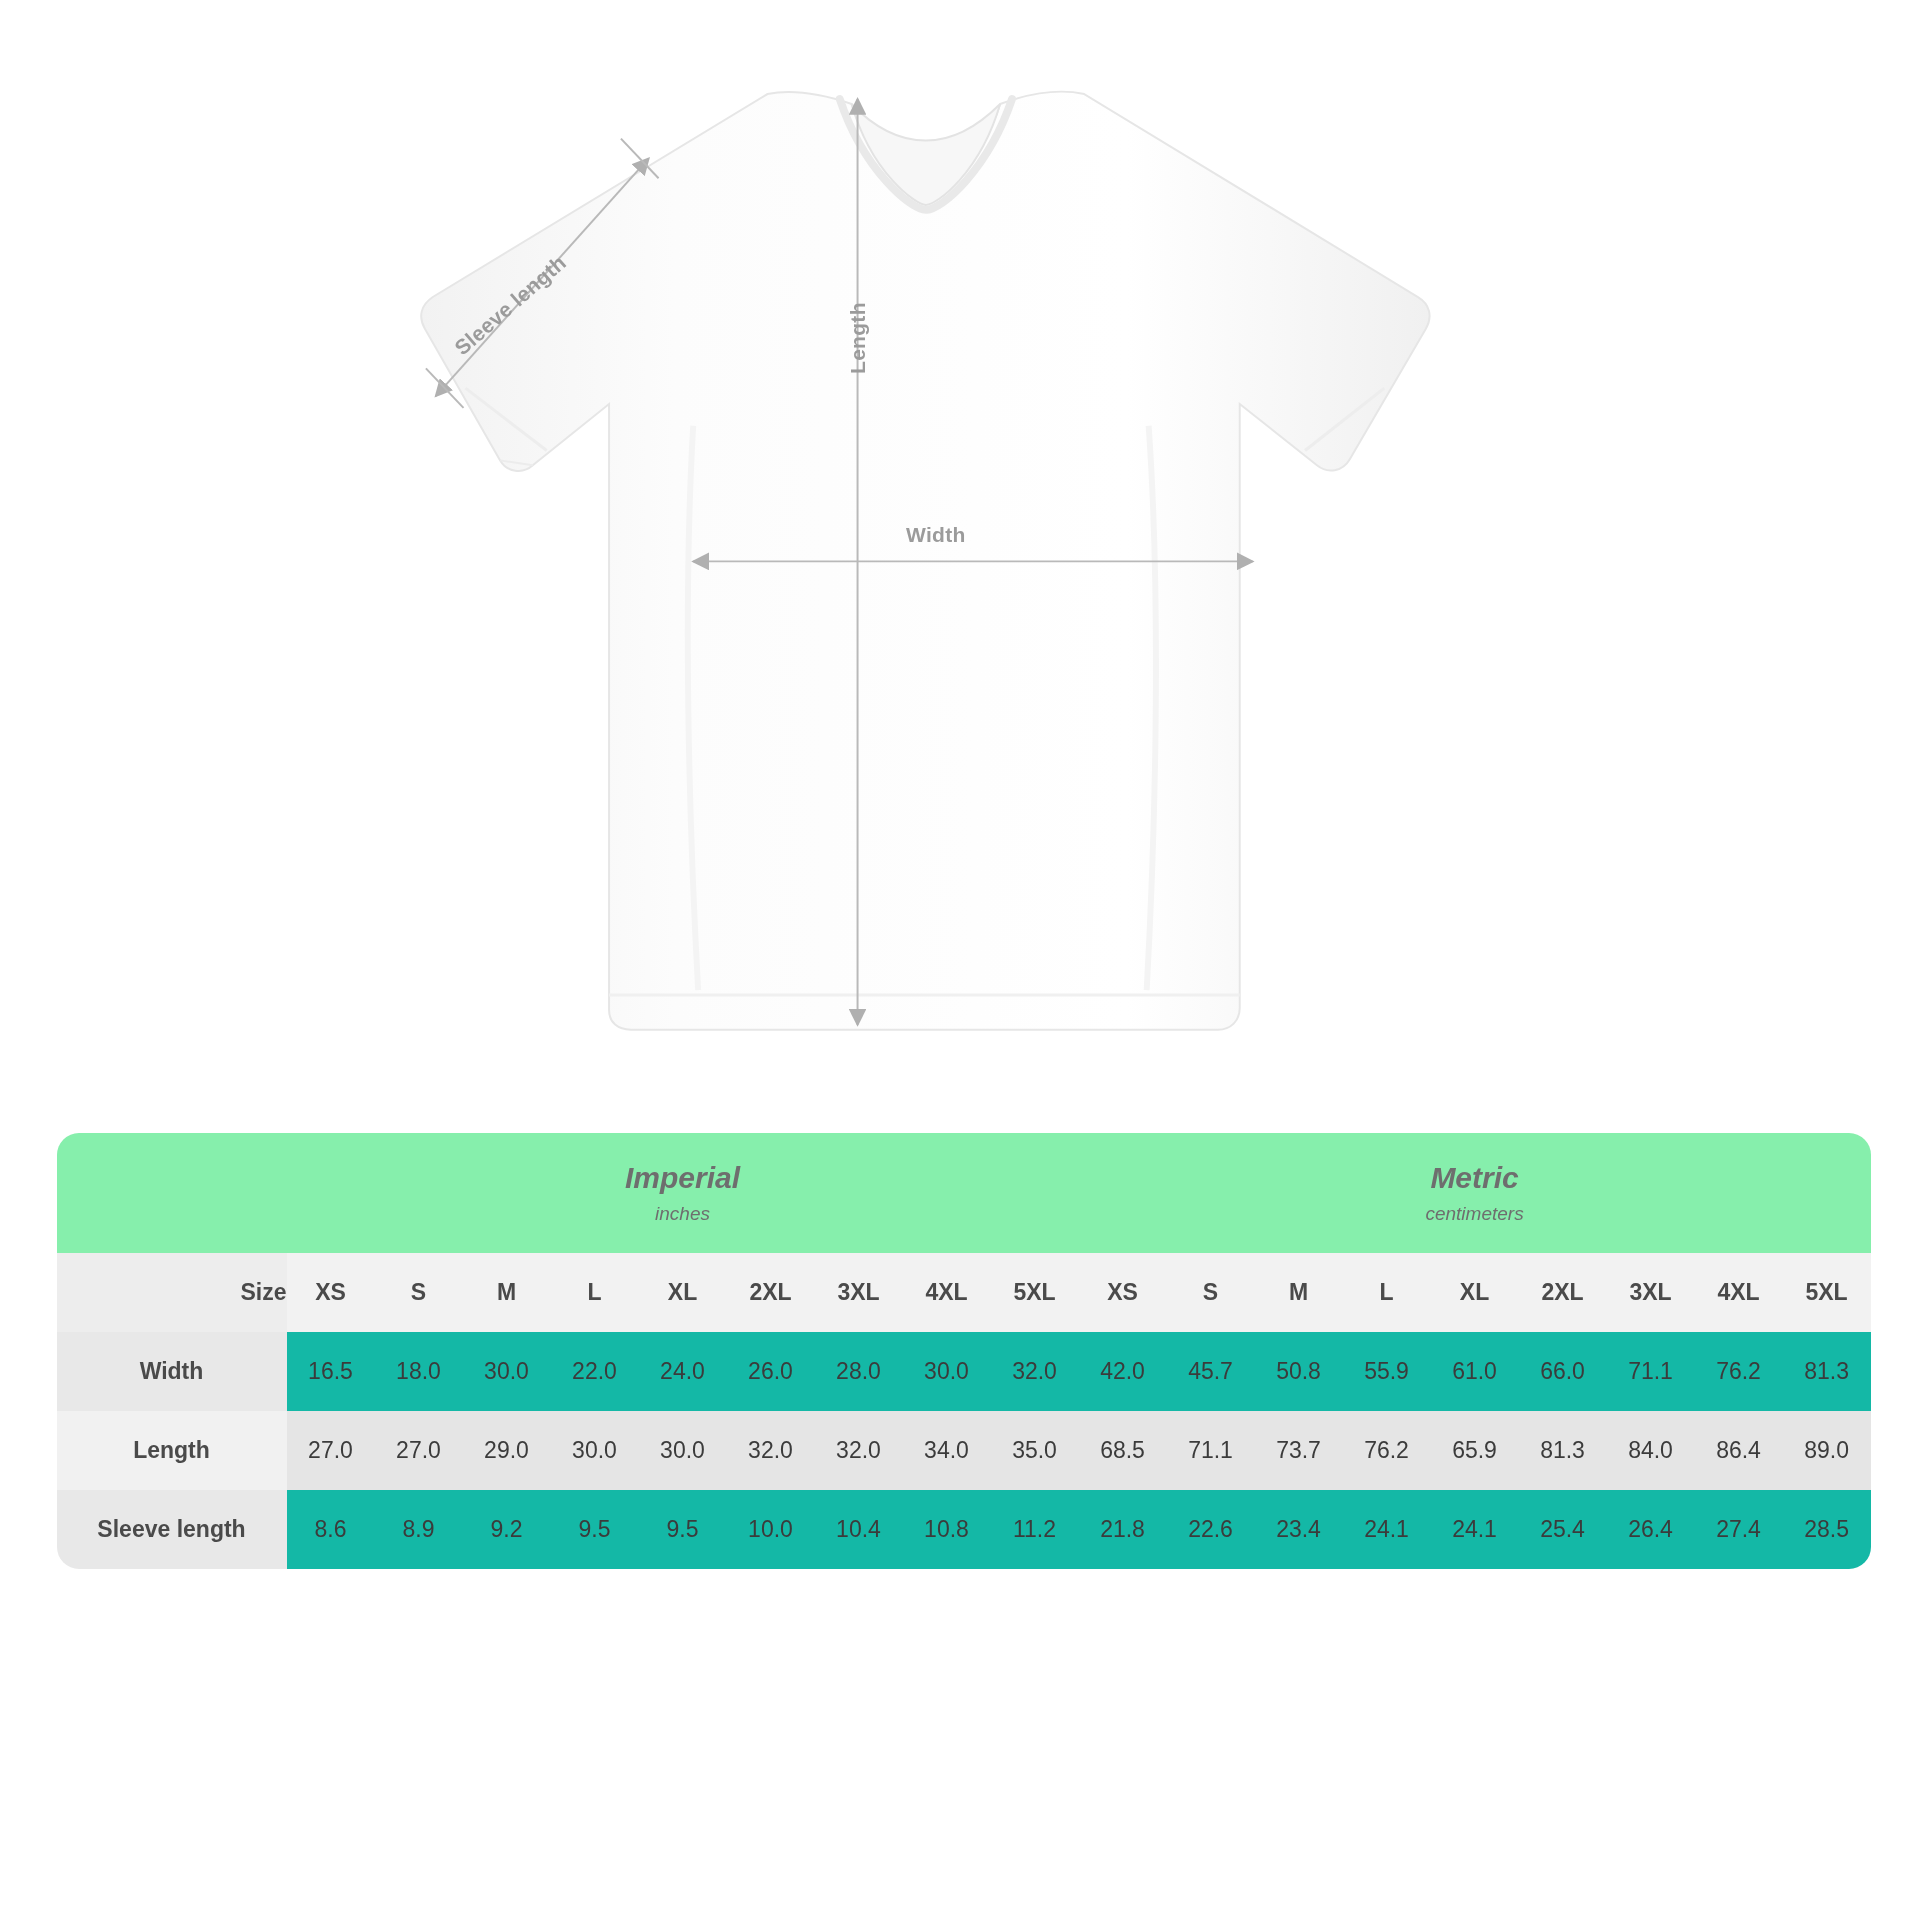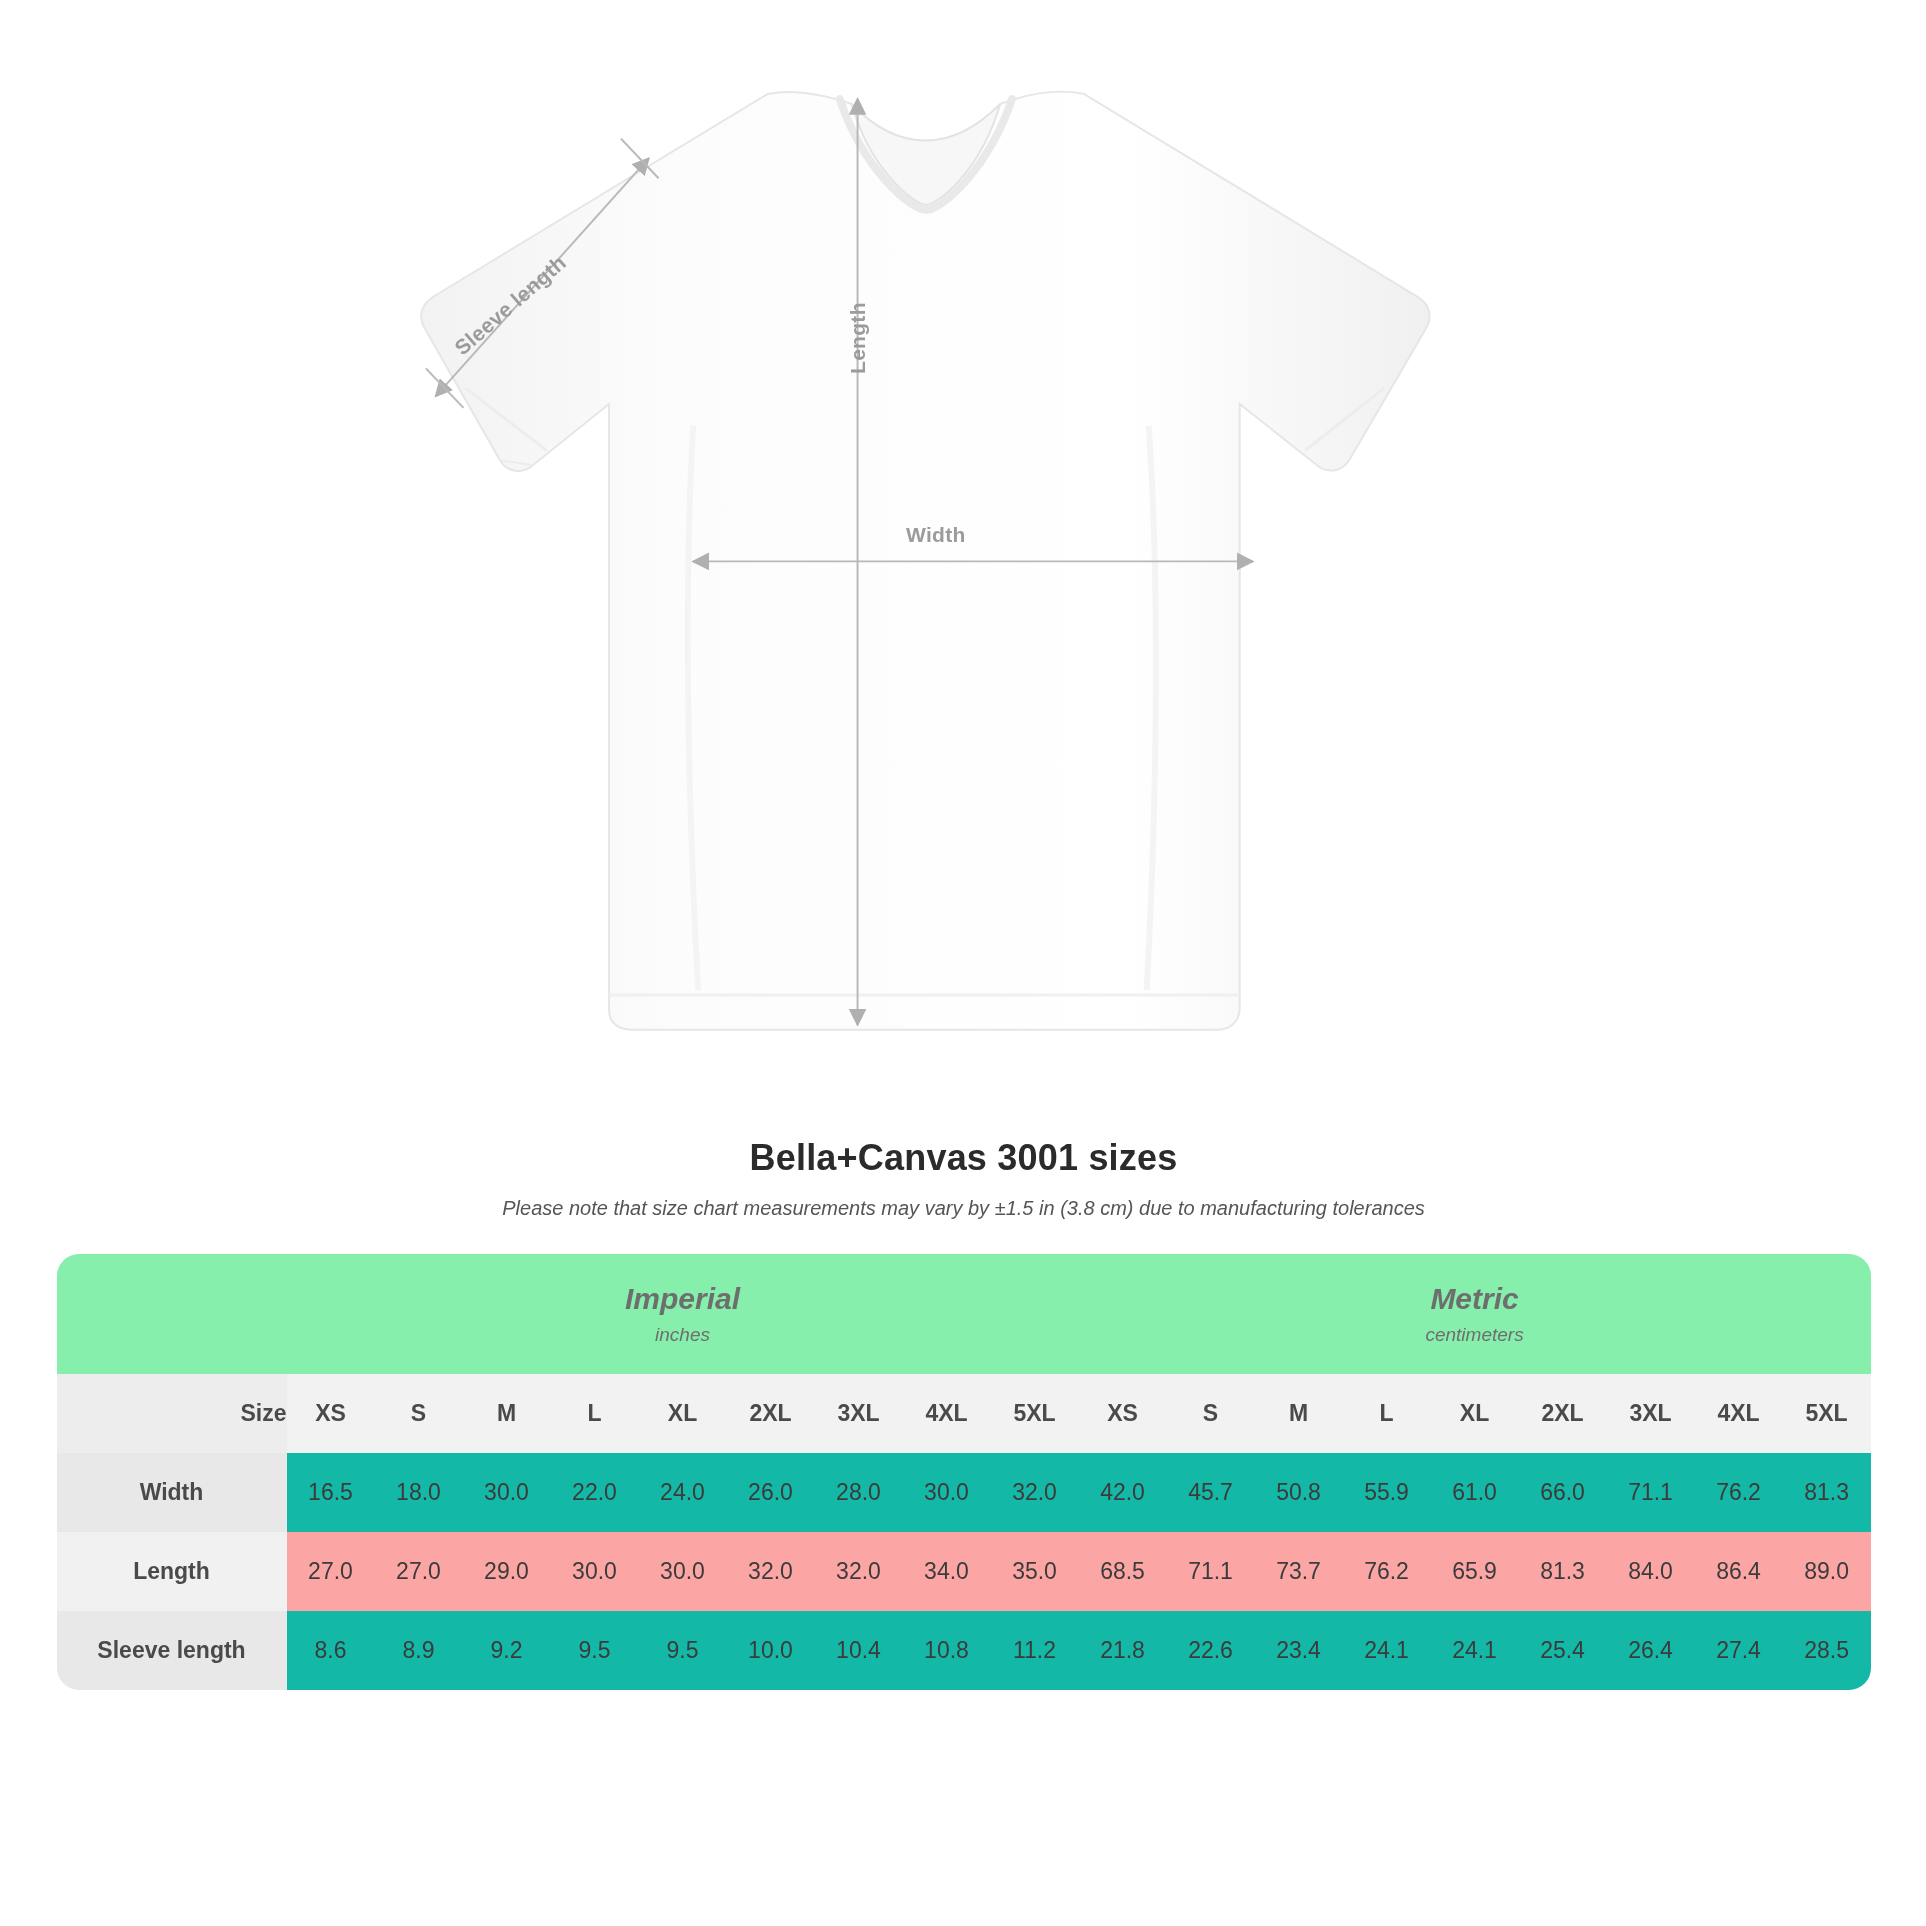--- a/index.html
+++ b/index.html
@@ -122,21 +122,21 @@
     background: #ededed;
     text-align: right;
   }
 
   .data-row td {
     padding: 26px 0;
     font-size: 23px;
     color: #3b3b3b;
   }
   .data-row.odd td { background: #14b8a6; }
-  .data-row.even td { background: #fca5a5; }
+  .data-row.even td { background: #e5e5e5; }
   .data-row td.rowhead {
     font-weight: bold;
     color: #4a4a4a;
     font-size: 23px;
   }
   .data-row.odd td.rowhead { background: #e8e8e8; }
   .data-row.even td.rowhead { background: #f1f1f1; }
 
   .col-rowhead { width: 230px; }
   .col-data { width: 88px; }
@@ -207,24 +207,20 @@
         <line x1="430" y1="372" x2="468" y2="412"></line>
         <line x1="627" y1="140" x2="665" y2="180"></line>
       </g>
     </svg>
 
     <div class="dim-label label-width">Width</div>
     <div class="dim-label label-length">Length</div>
     <div class="dim-label label-sleeve">Sleeve length</div>
   </div>
 
-  <div class="title-block">
-    <div class="chart-title">Bella+Canvas 3001 sizes</div>
-    <div class="chart-note">Please note that size chart measurements may vary by ±1.5 in (3.8 cm) due to manufacturing tolerances</div>
-  </div>
 
   <div class="table-wrap">
     <table class="size-table">
       <colgroup id="table-colgroup">
           <col class="col-rowhead">
           <col class="col-data">
           <col class="col-data">
           <col class="col-data">
           <col class="col-data">
           <col class="col-data">

